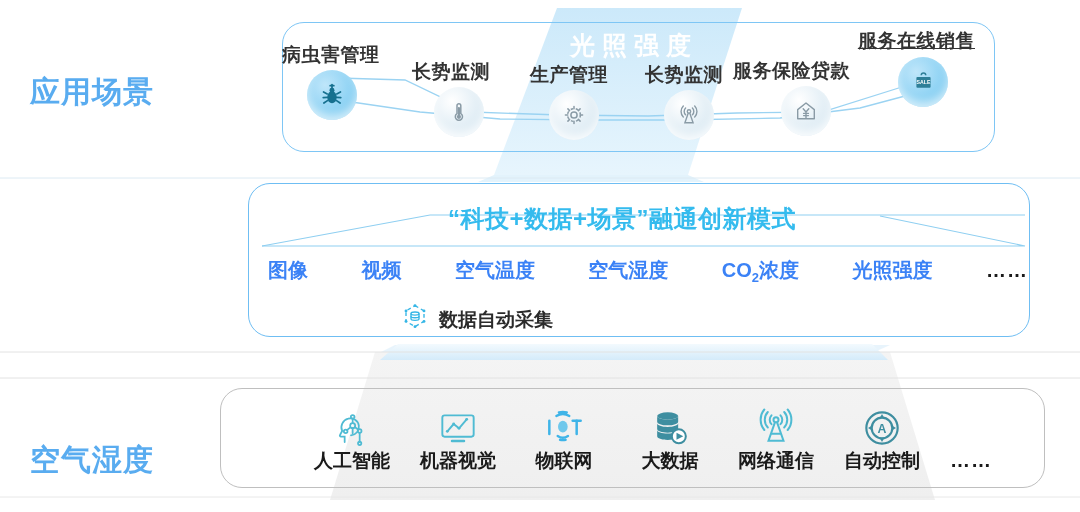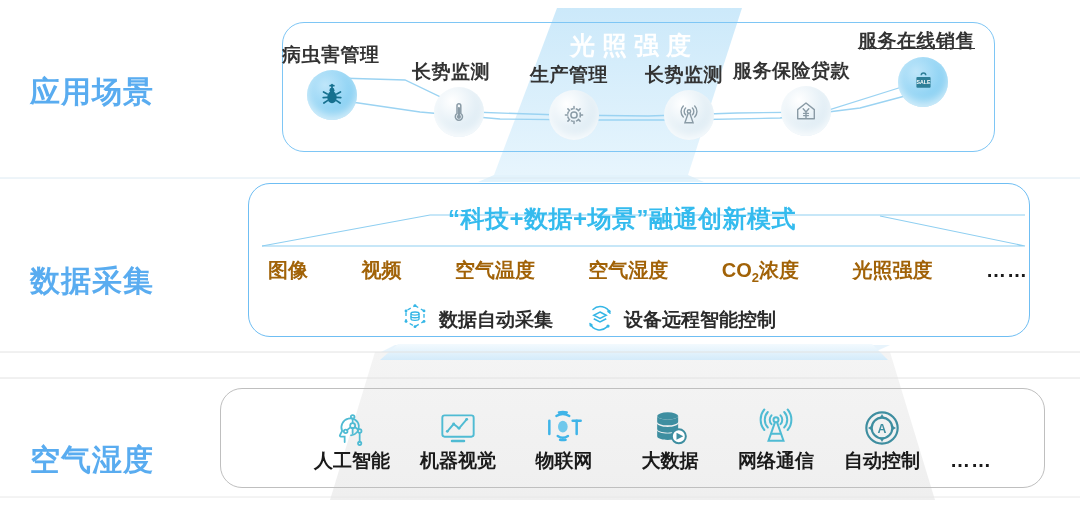--- a/index.html
+++ b/index.html
@@ -62,21 +62,21 @@
   .data-headline{
     position:absolute;left:448px;top:203px;
     font-size:24px;font-weight:bold;color:#34BBEE;
     white-space:nowrap;letter-spacing:.5px;
   }
   .data-terms{
     position:absolute;left:268px;top:257px;width:760px;
     display:flex;align-items:baseline;justify-content:space-between;
   }
   .data-term{
-    font-size:20px;font-weight:bold;color:#a16207;white-space:nowrap;
+    font-size:20px;font-weight:bold;color:#3b82f6;white-space:nowrap;
   }
   .data-term sub{font-size:13px;}
   .dots{font-size:20px;font-weight:bold;color:#1A1A1A;letter-spacing:1px;}
 
   .data-feats{
     position:absolute;left:400px;top:303px;
     display:flex;align-items:center;gap:32px;
   }
   .feat{display:flex;align-items:center;gap:9px;}
   .feat-label{font-size:19px;font-weight:bold;color:#2B2B2B;white-space:nowrap;}
@@ -125,21 +125,20 @@
     <polygon points="375,352 890,352 935,500 330,500" fill="url(#gGray)"></polygon>
     <polygon points="398,344 872,344 888,360 380,360" fill="url(#gBlueMid)"></polygon>
 
     <line x1="0" y1="178" x2="1080" y2="178" stroke="#DCEAF3" stroke-width="1"></line>
     <line x1="0" y1="352" x2="1080" y2="352" stroke="#E2E2E2" stroke-width="1"></line>
     <line x1="0" y1="378" x2="1080" y2="378" stroke="#E2E2E2" stroke-width="1"></line>
     <line x1="0" y1="497" x2="1080" y2="497" stroke="#E8E8E8" stroke-width="1"></line>
   </svg>
 
   <div class="side-label" id="lbl-app">应用场景</div>
-  <div class="side-label" id="lbl-data">数据采集</div>
   <div class="side-label" id="lbl-tech">空气湿度</div>
 
   <div class="panel" id="panel-app"></div>
   <div class="panel" id="panel-data"></div>
   <div class="panel" id="panel-tech"></div>
 
   <div class="app-title">光照强度</div>
 
   <svg class="funnel" width="1080" height="512" viewBox="0 0 1080 512" style="left:0;top:0;">
     <polyline points="338,78 405,80 472,112 560,115 648,116 737,113 822,112 905,86" fill="none" stroke="#9BD3F2" stroke-width="1.3"></polyline>
@@ -247,33 +246,20 @@
           <circle cx="12" cy="2.1" r="1.15" fill="#35B6E6" stroke="none"></circle>
           <circle cx="19.2" cy="6.3" r="1.15" fill="#35B6E6" stroke="none"></circle>
           <circle cx="19.2" cy="14.7" r="1.15" fill="#35B6E6" stroke="none"></circle>
           <circle cx="12" cy="18.9" r="1.15" fill="#35B6E6" stroke="none"></circle>
           <circle cx="4.8" cy="14.7" r="1.15" fill="#35B6E6" stroke="none"></circle>
           <circle cx="4.8" cy="6.3" r="1.15" fill="#35B6E6" stroke="none"></circle>
         </svg>
       </span>
       <span class="feat-label">数据自动采集</span>
     </div>
-    <div class="feat">
-      <span>
-        <svg width="30" height="30" viewBox="0 0 24 24" fill="none" stroke="#35B6E6" stroke-width="1.2">
-          <path d="M4 16.4a8.4 8.4 0 0 0 13.6 2.7M20 8.2A8.4 8.4 0 0 0 6.4 5.2" stroke-linecap="round"></path>
-          <path d="M12 7.2l5 2.6-5 2.6-5-2.6z"></path>
-          <path d="M7 12.6l5 2.6 5-2.6"></path>
-          <circle cx="19.2" cy="6.6" r="1.3" fill="#35B6E6" stroke="none"></circle>
-          <circle cx="4.8" cy="17.6" r="1.3" fill="#35B6E6" stroke="none"></circle>
-          <circle cx="18.4" cy="18.4" r="1.3" fill="#35B6E6" stroke="none"></circle>
-        </svg>
-      </span>
-      <span class="feat-label">设备远程智能控制</span>
-    </div>
   </div>
 
   <div class="tech-row">
 
     <div class="tech-item">
       <span class="tech-icon">
         <svg width="40" height="40" viewBox="0 0 24 24" fill="none" stroke="#4FBBD3" stroke-width="1.05" stroke-linecap="round">
           <path d="M7.6 20.4v-3.2H5.4c-.6 0-.9-.5-.6-1l1.3-2.4c-1.4-2.9.3-6.6 3.6-7.4 3-.8 6 1.2 6.4 4.2.4 3-1.8 5.6-4.7 5.8"></path>
           <circle cx="12.4" cy="10.6" r="1.5"></circle>
           <path d="M12.4 9.1V6.4M11 11.6l-2 1.7M13.8 11.6l2.1 1.5M12.4 12.1v3"></path>

